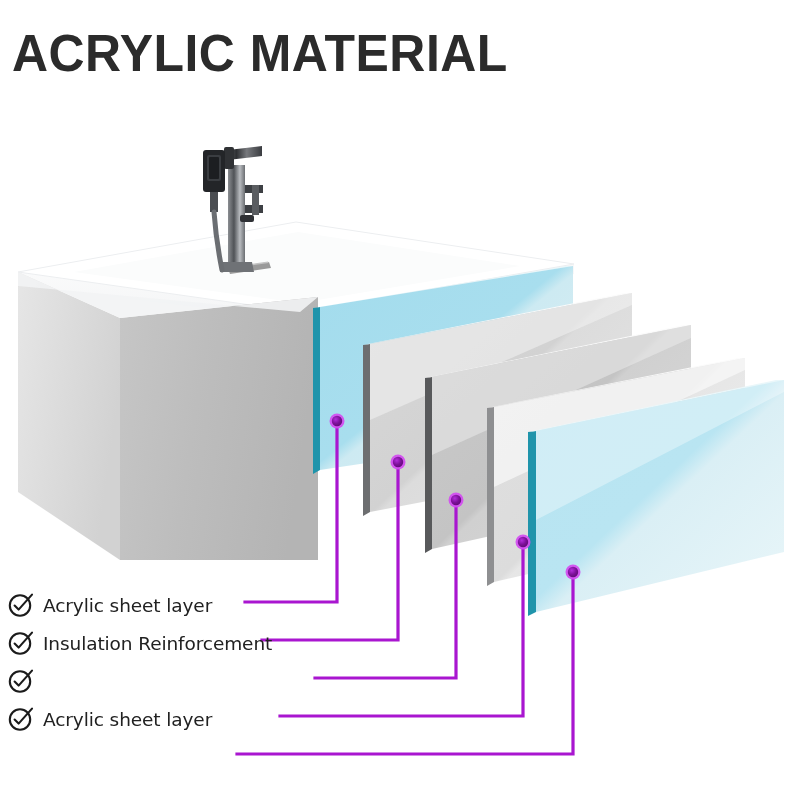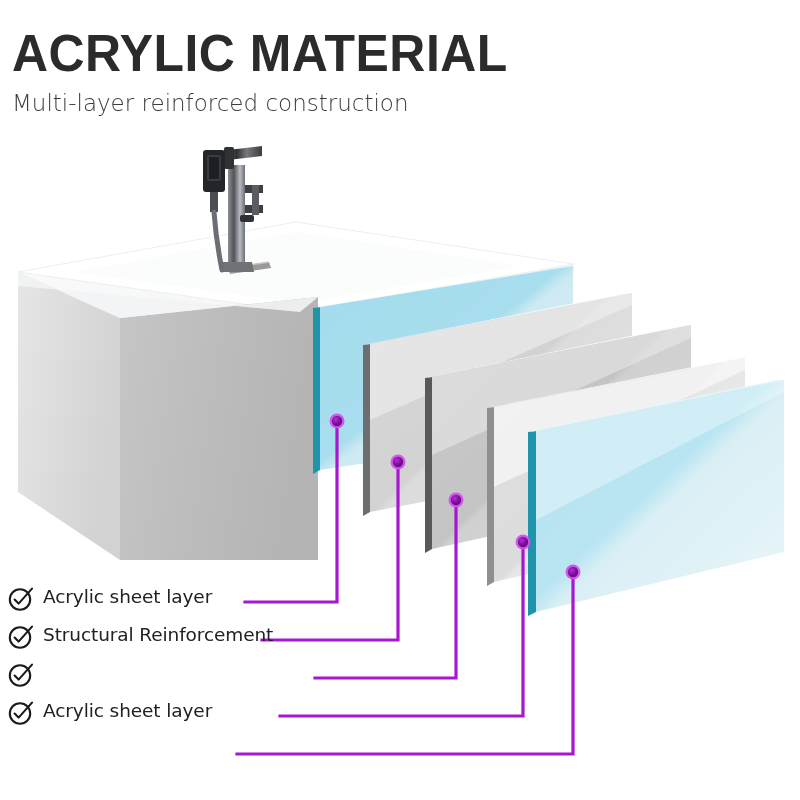--- a/index.html
+++ b/index.html
@@ -63,21 +63,21 @@
 
   
   #legend {
     position: absolute;
     left: 8px;
     top: 586px;
     width: 340px;
   }
   .legend-row {
     display: flex;
-    align-items: flex-start;
+    align-items: center;
     height: 38px;
   }
   .legend-check {
     width: 26px;
     height: 26px;
     flex: 0 0 26px;
     margin-right: 9px;
     position: relative;
   }
   .legend-label {
@@ -89,21 +89,20 @@
     letter-spacing: -0.1px;
   }
 </style>
 </head>
 <body>
 
 <div id="stage">
 
   <div id="header">
     <h1 id="title">ACRYLIC MATERIAL</h1>
-    <p id="subtitle">Multi-layer reinforced construction</p>
   </div>
 
   <svg id="art" viewBox="0 0 800 800">
     <defs>
       <linearGradient id="gTubTop" x1="0" y1="0" x2="0.3" y2="1">
         <stop offset="0%" stop-color="#ffffff"></stop>
         <stop offset="100%" stop-color="#f4f5f6"></stop>
       </linearGradient>
       <linearGradient id="gTubFront" x1="0" y1="0" x2="1" y2="0.2">
         <stop offset="0%" stop-color="#c6c6c6"></stop>
@@ -303,21 +302,21 @@
     </div>
 
 
     <div class="legend-row">
       <span class="legend-check">
         <svg viewBox="0 0 26 26" width="26" height="26">
           <circle cx="12" cy="13.5" r="10.2" fill="none" stroke="#1b1b1b" stroke-width="2.1"></circle>
           <path d="M 6.6,13.6 L 10.6,17.6 L 24,2.6" fill="none" stroke="#1b1b1b" stroke-width="2.1" stroke-linecap="round" stroke-linejoin="round"></path>
         </svg>
       </span>
-      <span class="legend-label">Structural Reinforcement</span>
+      <span class="legend-label">Insulation Reinforcement</span>
     </div>
 
     <div class="legend-row">
       <span class="legend-check">
         <svg viewBox="0 0 26 26" width="26" height="26">
           <circle cx="12" cy="13.5" r="10.2" fill="none" stroke="#1b1b1b" stroke-width="2.1"></circle>
           <path d="M 6.6,13.6 L 10.6,17.6 L 24,2.6" fill="none" stroke="#1b1b1b" stroke-width="2.1" stroke-linecap="round" stroke-linejoin="round"></path>
         </svg>
       </span>
     </div>

